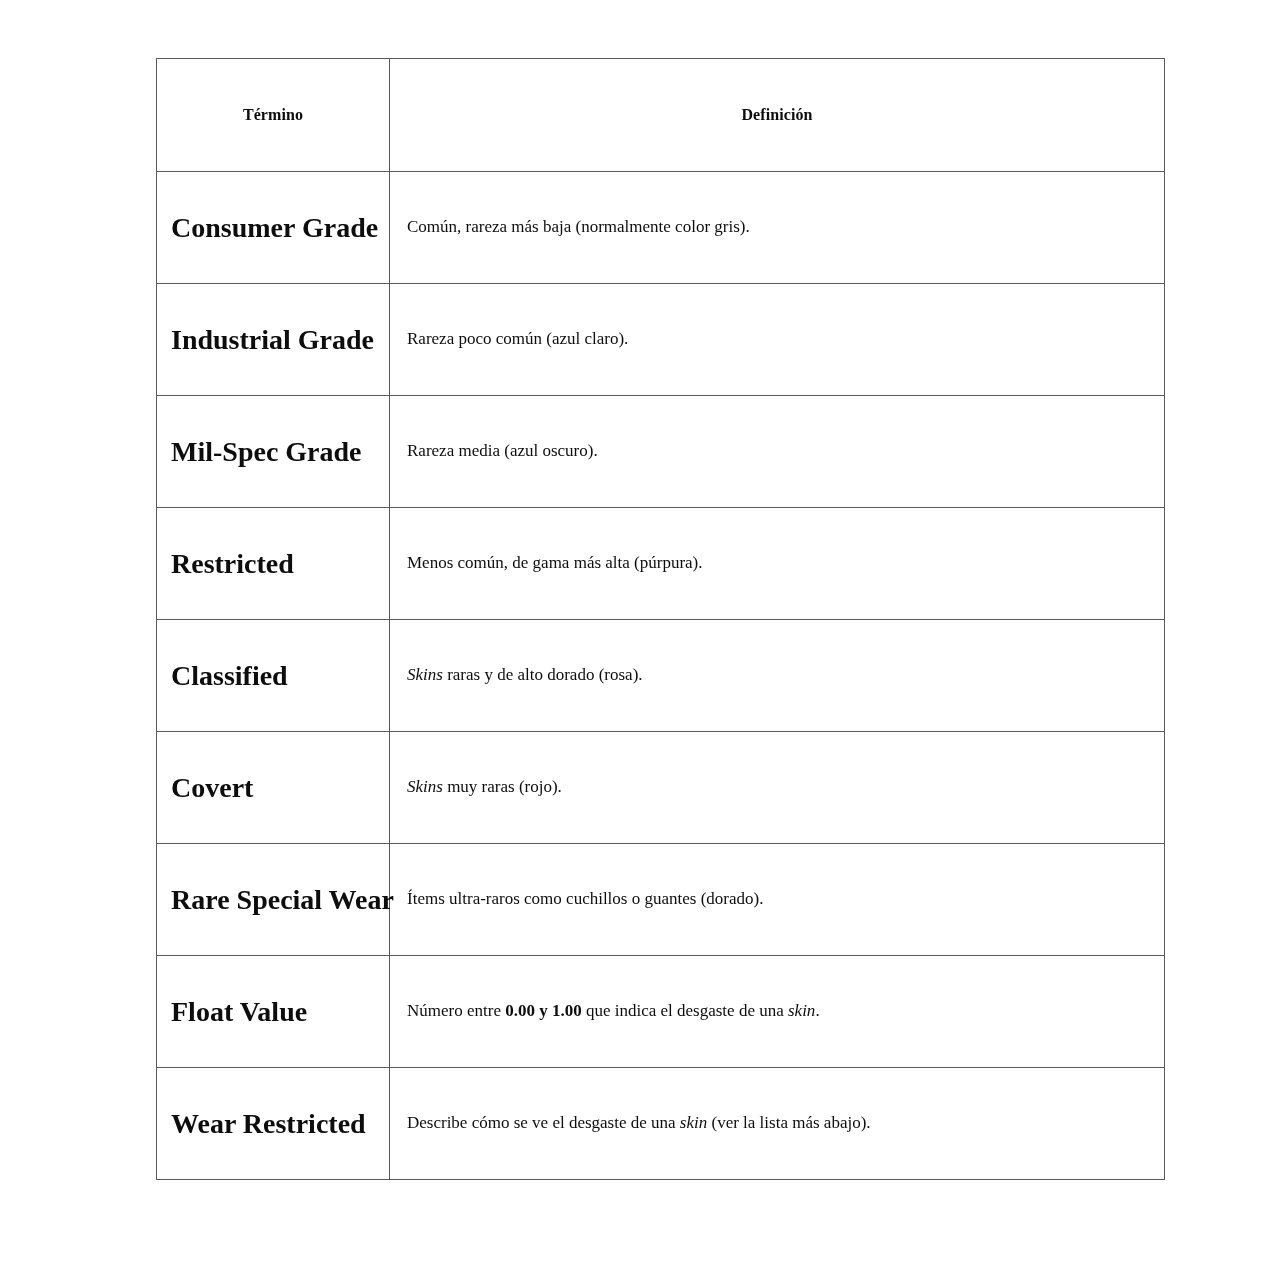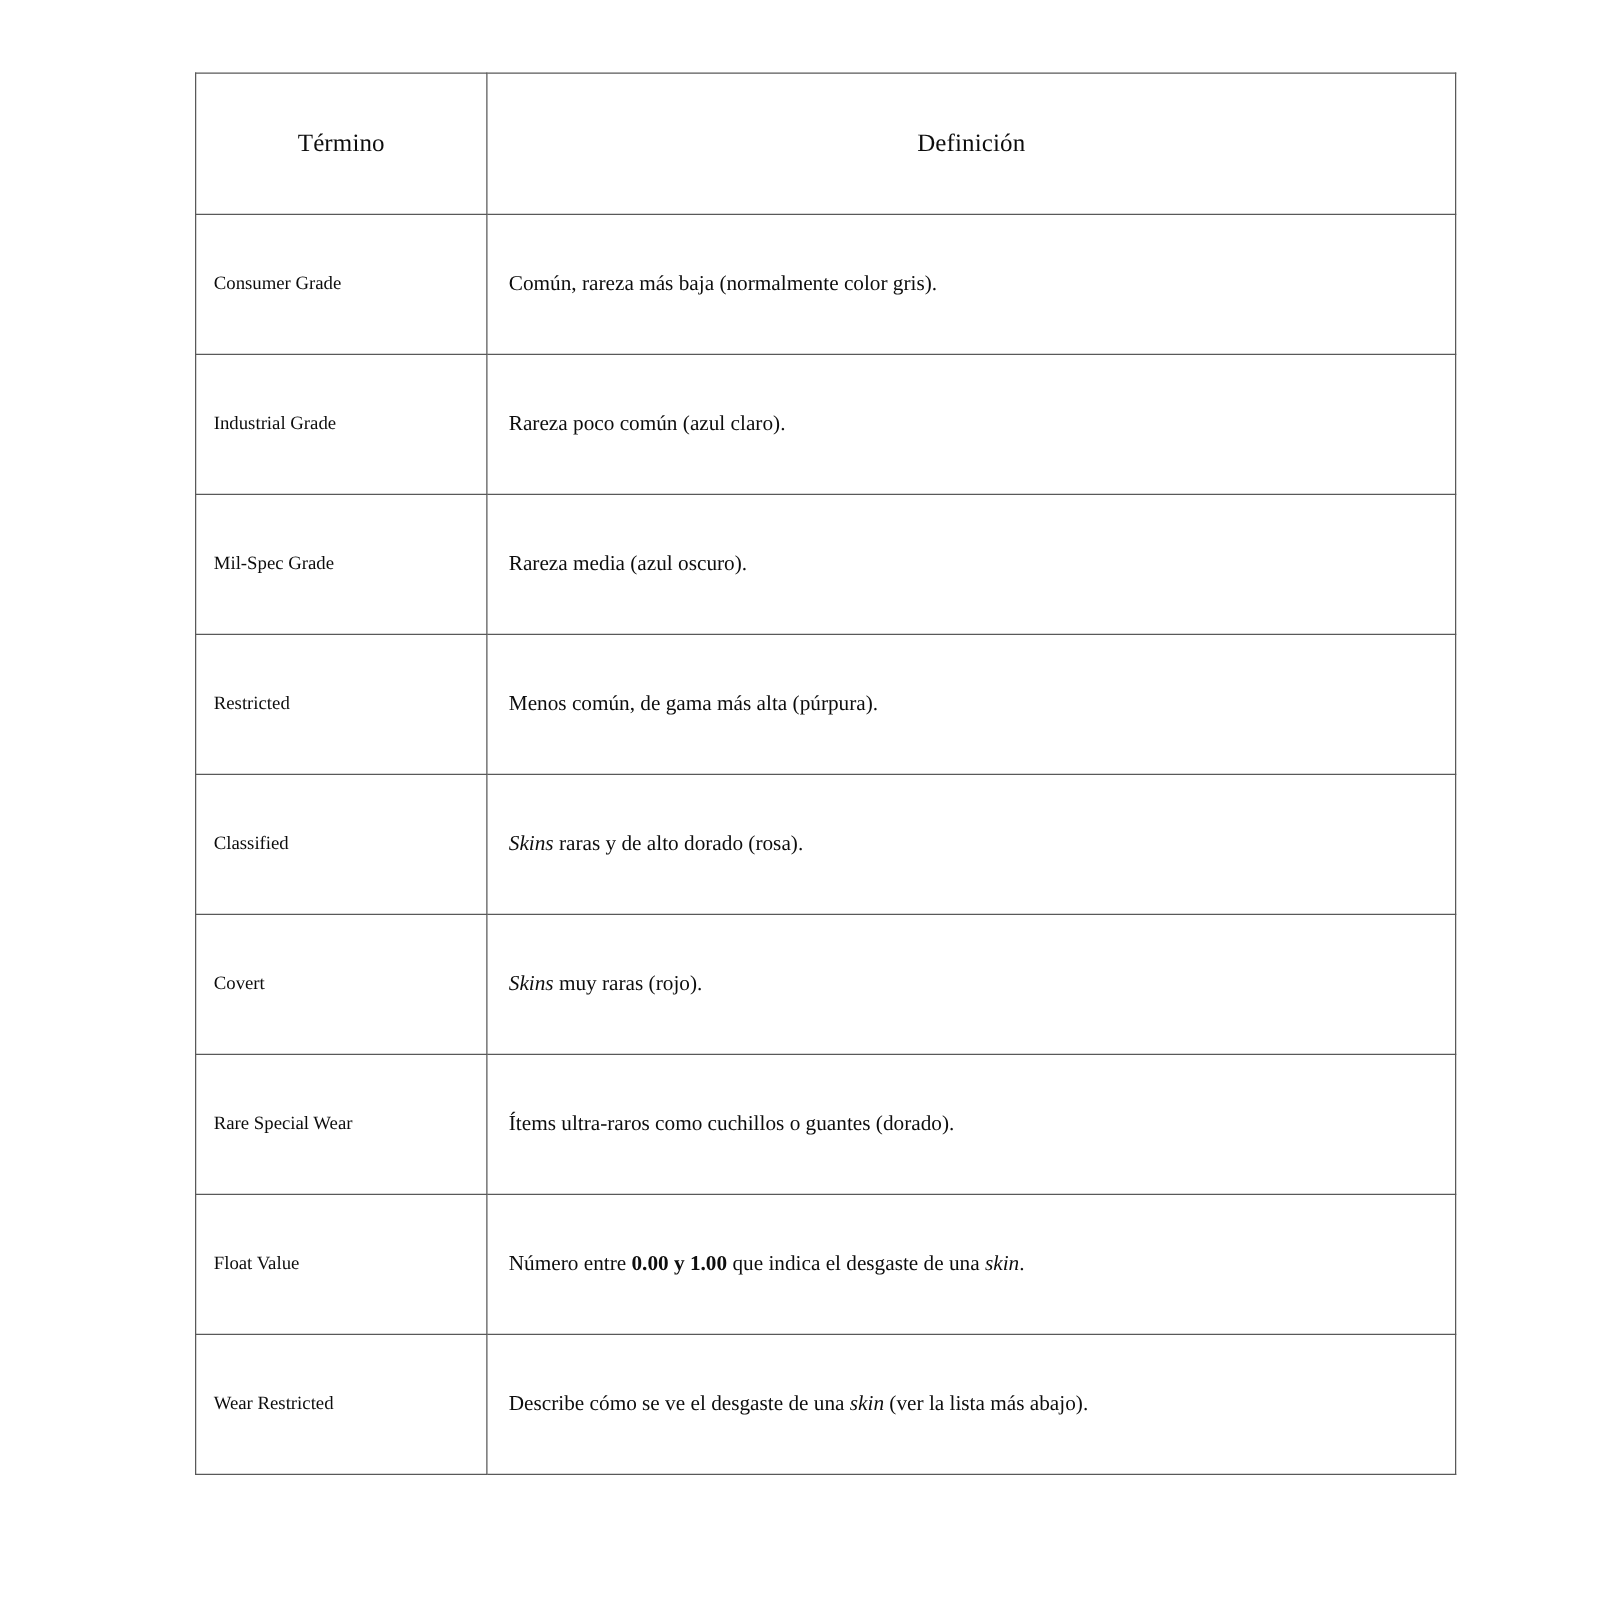--- a/index.html
+++ b/index.html
@@ -37,37 +37,37 @@
     border: 1px solid #595959;
     padding: 0;
     vertical-align: middle;
     background: #ffffff;
   }
 
   
   .header-row th {
     height: 112px;
     text-align: center;
-    font-weight: normal;
-    font-size: 20px;
+    font-weight: bold;
+    font-size: 16px;
     letter-spacing: 0.1px;
   }
   .header-row th .hdr-text {
     display: block;
     line-height: 1.2;
   }
 
   
   .data-row td {
     height: 111px;
   }
   .term-cell {
     padding: 0 8px 0 14px !important;
-    font-weight: normal;
-    font-size: 15px;
+    font-weight: bold;
+    font-size: 28px;
     line-height: 1.25;
     text-align: left;
     white-space: nowrap;
   }
   .def-cell {
     padding: 0 10px 0 17px !important;
     font-weight: normal;
     font-size: 17px;
     line-height: 1.3;
     text-align: left;

